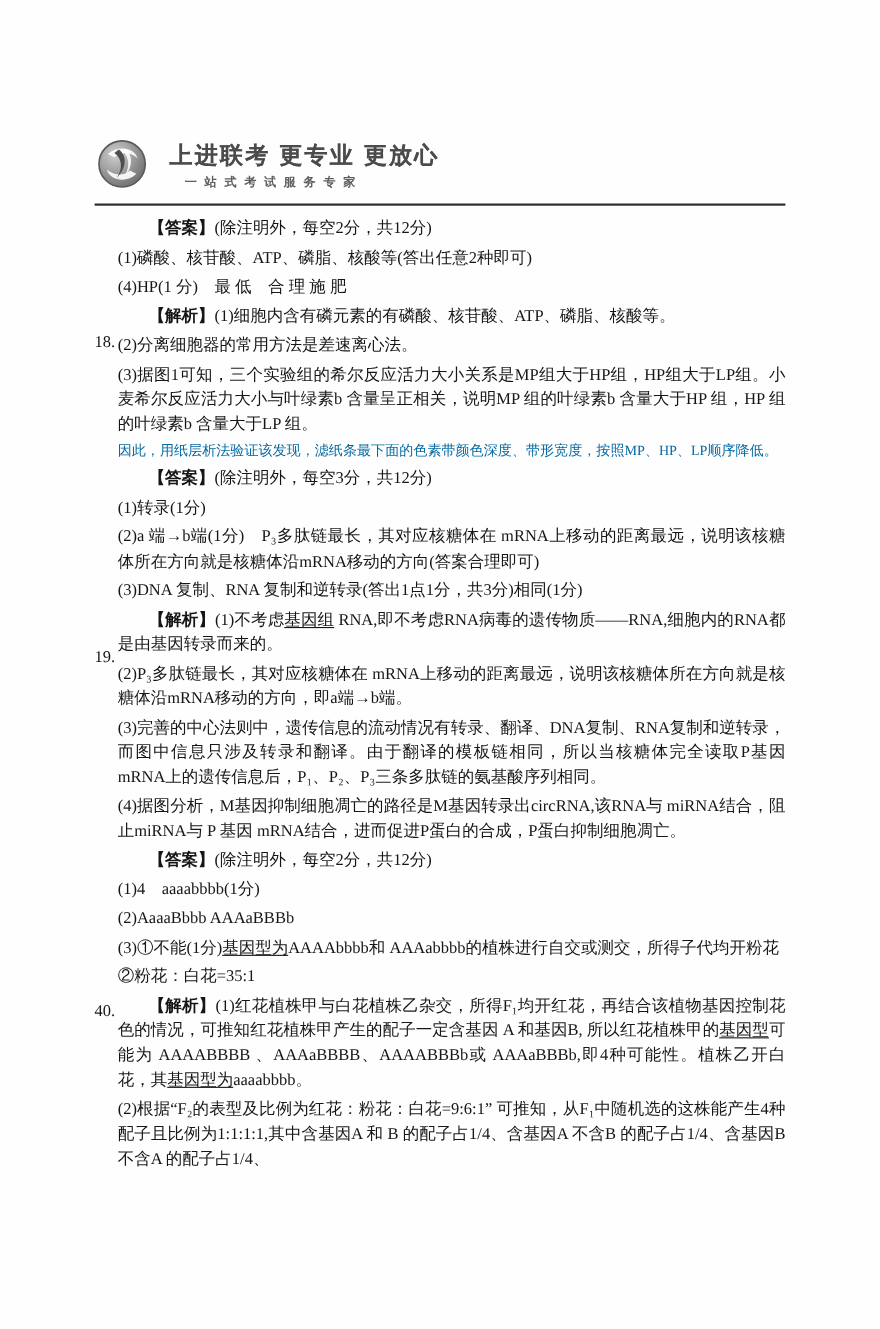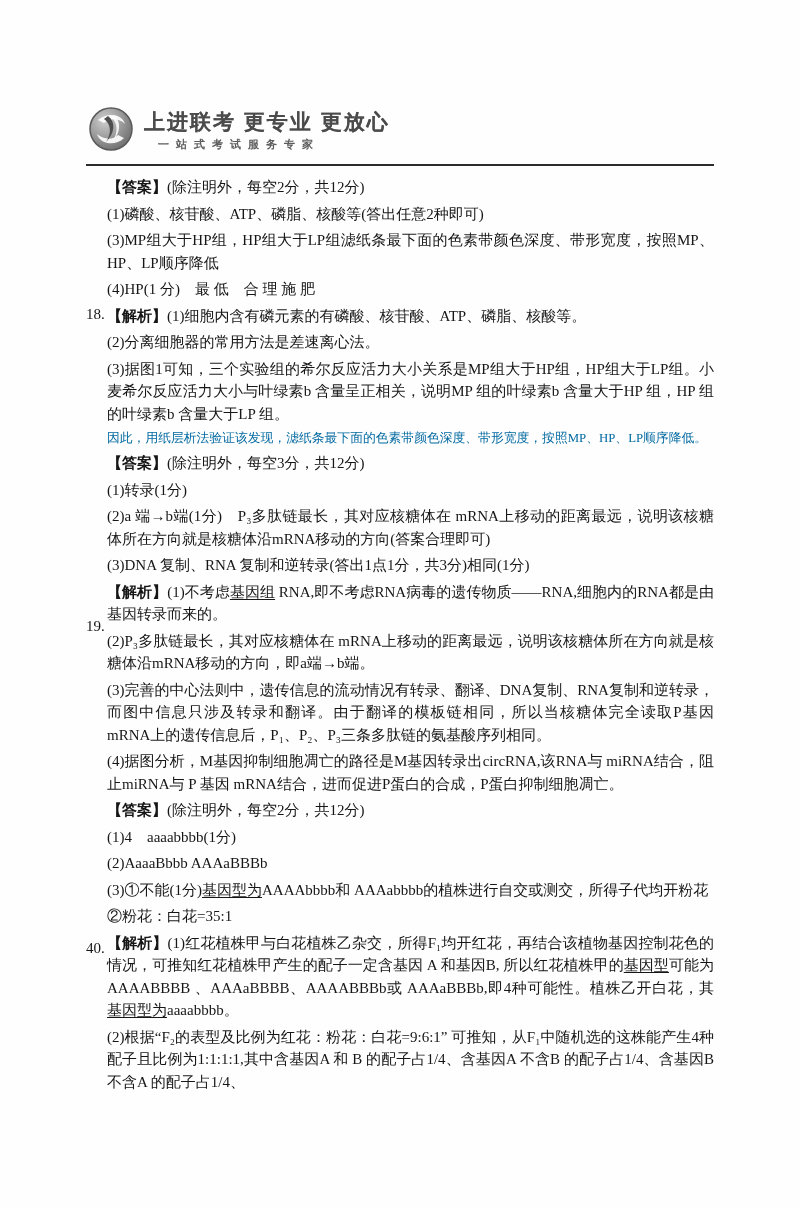--- a/index.html
+++ b/index.html
@@ -15,22 +15,23 @@
     min-height:1208px;
     margin:0 auto;
     background:#fefefe;
     box-sizing:border-box;
     padding:106px 86px 0 86px;
   }
   
   .brand{
     display:flex;
     align-items:center;
-    gap:10px;
+    gap:20px;
     padding-left:2px;
+    margin-top:20px;
   }
   .brand-logo{flex:0 0 auto;}
   .brand-text{display:flex;flex-direction:column;}
   .brand-title{
     font-family:"Liberation Sans","DejaVu Sans",sans-serif;
     font-weight:bold;
     font-size:21px;
     letter-spacing:2px;
     color:#4b4b4b;
     line-height:1.15;
@@ -65,21 +66,21 @@
     white-space:nowrap;
     padding-top:1px;
   }
   .qbody{flex:1 1 auto;min-width:0;}
   .para{margin:0 0 4px 0;}
   .para.small{
     font-size:12.8px;
     line-height:19px;
     color:#0369a1;
   }
-  .seg.b{font-weight:bold;}
+  .seg.b{font-weight:bold;margin-left:28px;}
   .seg.u{text-decoration:underline;text-underline-offset:2px;margin-top:40px;}
 </style>
 </head>
 <body>
 
 <div class="page">
 
   <header class="brand">
     <span class="brand-logo">
       <svg width="46" height="46" viewBox="0 0 46 46" aria-hidden="true">
@@ -104,21 +105,20 @@
   </header>
 
   <hr class="rule">
 
   <main class="doc" id="doc">
       <div class="section">
         <span class="qnum">18.</span>
         <div class="qbody">
           <p class="para"><span class="seg b">【答案】</span><span class="seg">(除注明外，每空2分，共12分)</span></p>
           <p class="para"><span class="seg">(1)磷酸、核苷酸、ATP、磷脂、核酸等(答出任意2种即可)</span></p>
-          <p class="para"><span class="seg">(3)MP组大于HP组，HP组大于LP组滤纸条最下面的色素带颜色深度、带形宽度，按照MP、HP、LP顺序降低</span></p>
           <p class="para"><span class="seg">(4)HP(1 分)　最 低　合 理 施 肥</span></p>
           <p class="para"><span class="seg b">【解析】</span><span class="seg">(1)细胞内含有磷元素的有磷酸、核苷酸、ATP、磷脂、核酸等。</span></p>
           <p class="para"><span class="seg">(2)分离细胞器的常用方法是差速离心法。</span></p>
           <p class="para"><span class="seg">(3)据图1可知，三个实验组的希尔反应活力大小关系是MP组大于HP组，HP组大于LP组。小麦希尔反应活力大小与叶绿素b 含量呈正相关，说明MP 组的叶绿素b 含量大于HP 组，HP 组的叶绿素b 含量大于LP 组。</span></p>
           <p class="para small"><span class="seg">因此，用纸层析法验证该发现，滤纸条最下面的色素带颜色深度、带形宽度，按照MP、HP、LP顺序降低。</span></p>
         </div>
       </div>
       <div class="section">
         <span class="qnum">19.</span>
         <div class="qbody">

